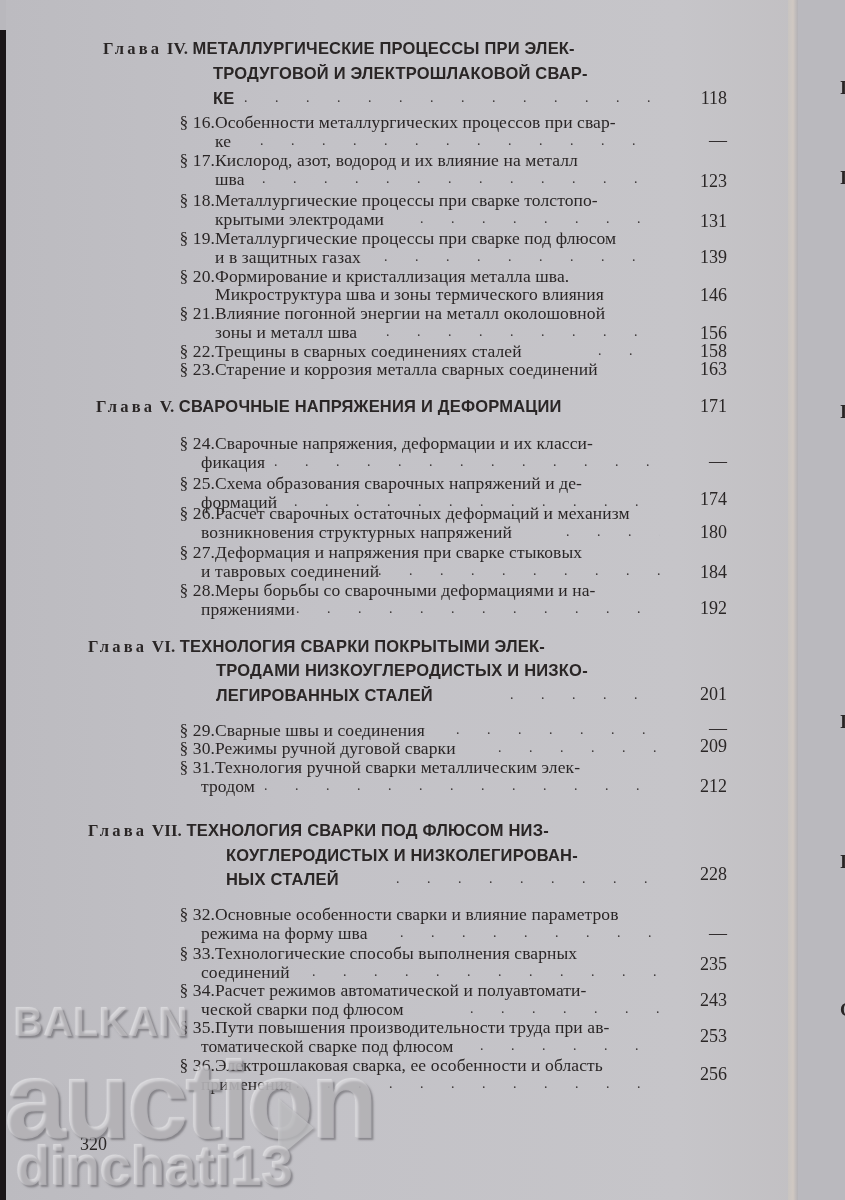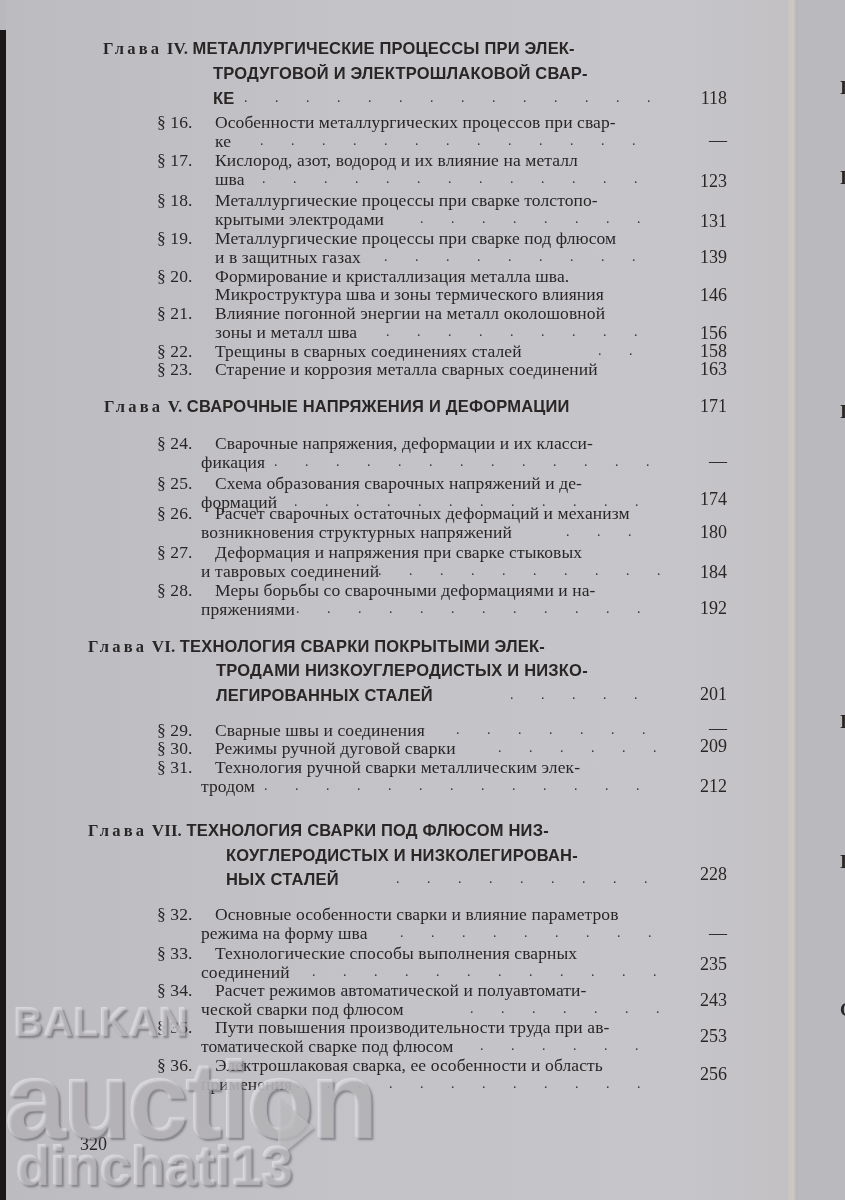--- a/index.html
+++ b/index.html
@@ -70,20 +70,21 @@
     }
     .ch-title {
       font-family: "Liberation Sans", "DejaVu Sans", sans-serif;
       font-weight: bold;
       font-size: 16.5px;
       letter-spacing: 0.2px;
     }
     .sec-num {
       display: inline-block;
       width: 58px;
+      text-align: right;
     }
     .dots {
       position: absolute;
       white-space: nowrap;
       font-size: 14px;
       letter-spacing: 12px;
       color: #3a3535;
       overflow: hidden;
     }
     .pg {
@@ -195,21 +196,21 @@
     <div class="dots" style="left:598px; top:343px; width:62px">. . . .</div>
     <div class="pg" style="top:341px">158</div>
   </div>
 
   <div>
     <div class="line" style="left:157px; top:359px"><span class="sec-num">§ 23.</span><span>Старение и коррозия металла сварных соединений</span></div>
     <div class="pg" style="top:359px">163</div>
   </div>
 
   <div>
-    <div class="line" style="left:104px; top:396px">
+    <div class="line" style="left:96px; top:396px">
       <span class="ch-label">Глава</span>
       <span class="ch-num">V.</span>
       <span class="ch-title">СВАРОЧНЫЕ НАПРЯЖЕНИЯ И ДЕФОРМАЦИИ</span>
     </div>
     <div class="pg" style="top:396px">171</div>
   </div>
 
   <div>
     <div class="line" style="left:157px; top:433px"><span class="sec-num">§ 24.</span><span>Сварочные напряжения, деформации и их класси-</span></div>
     <div class="line" style="left:201px; top:452px">фикация</div>

